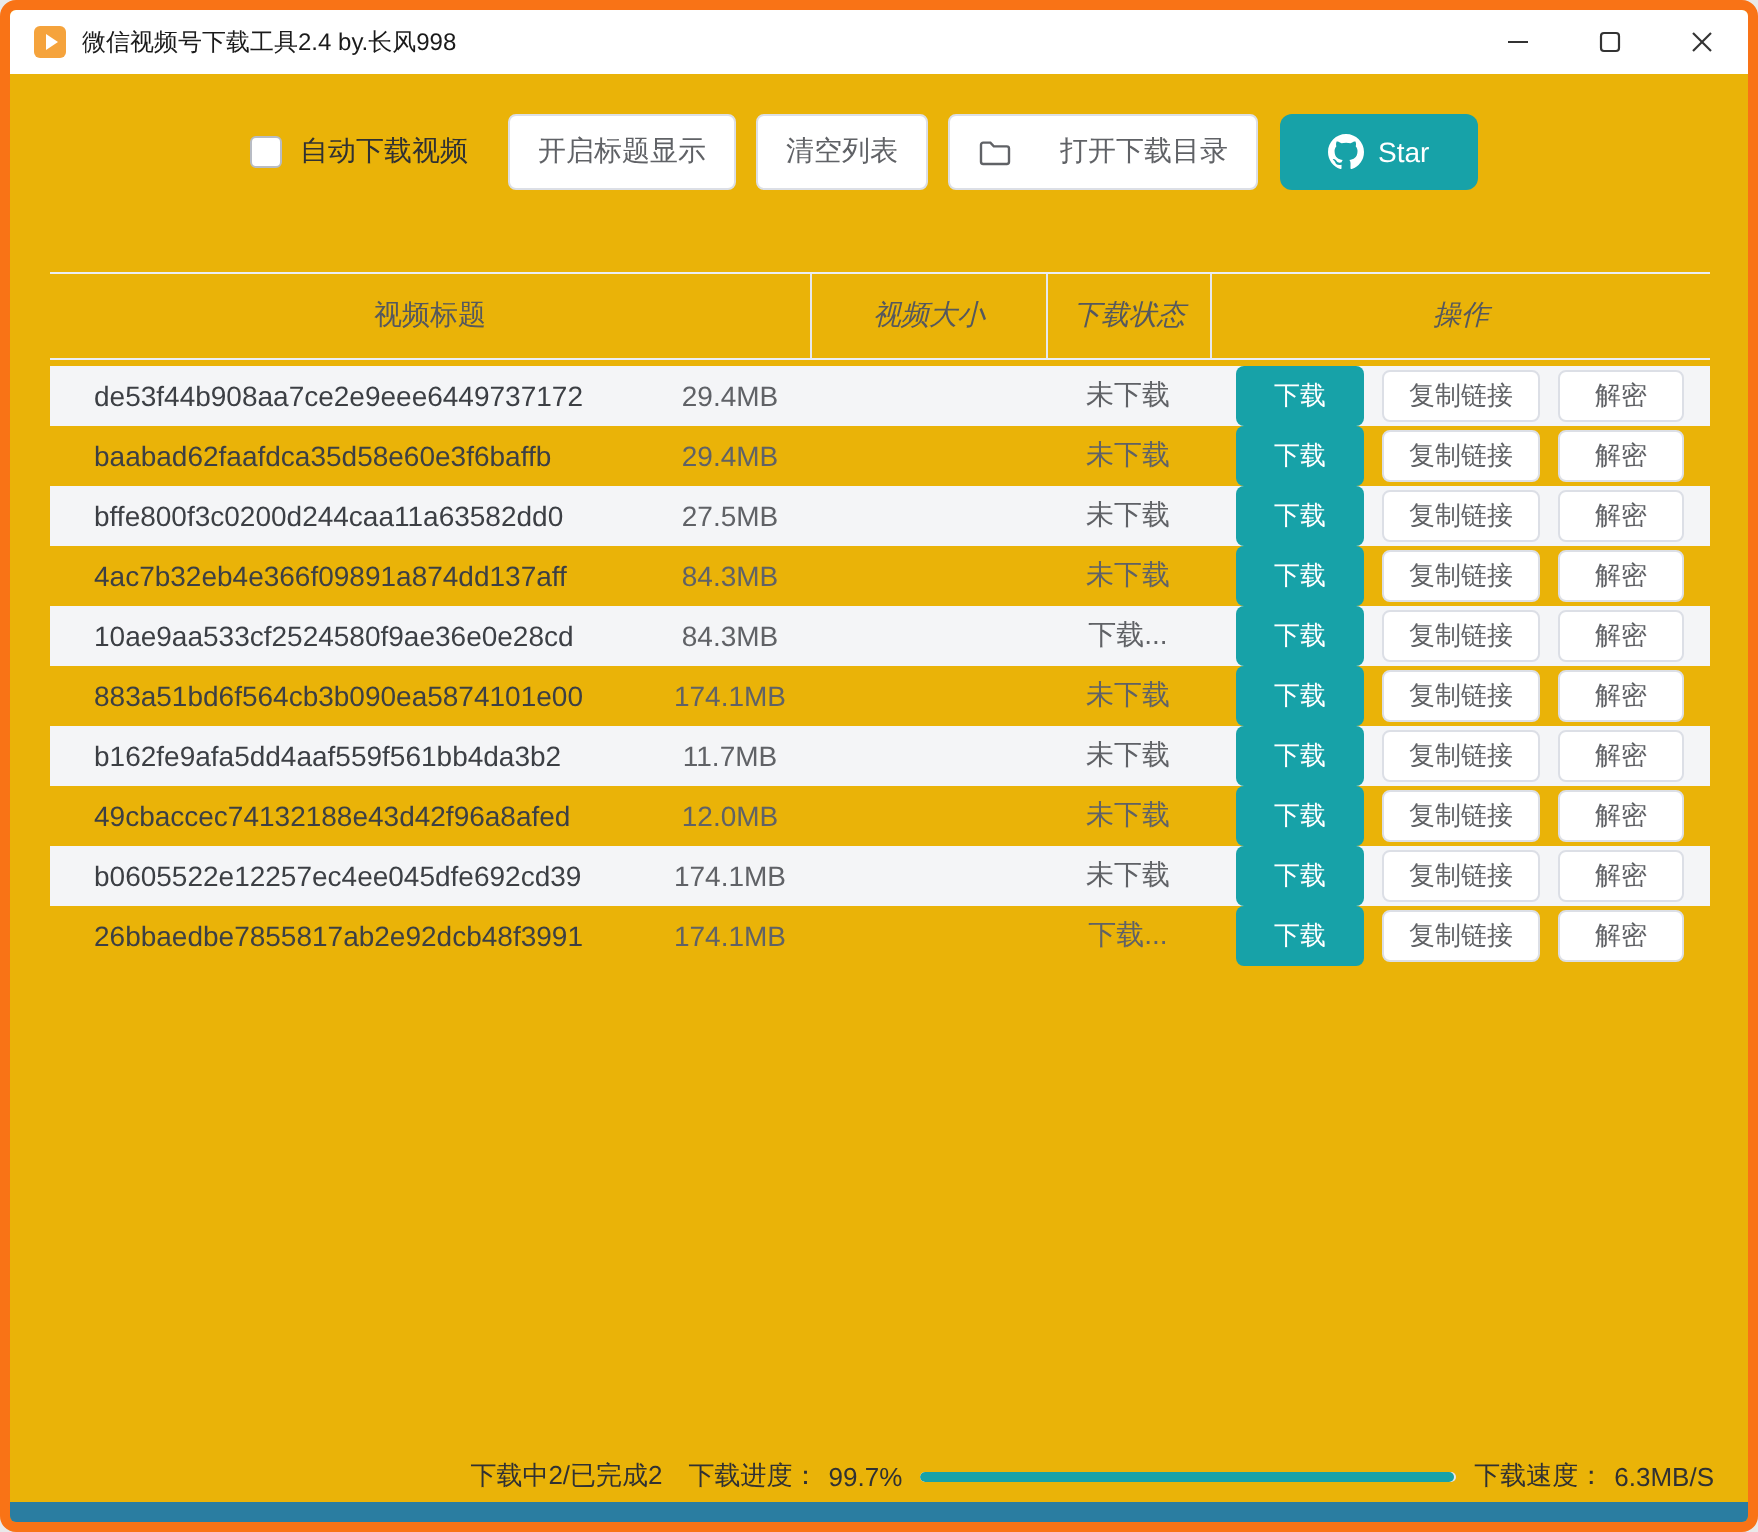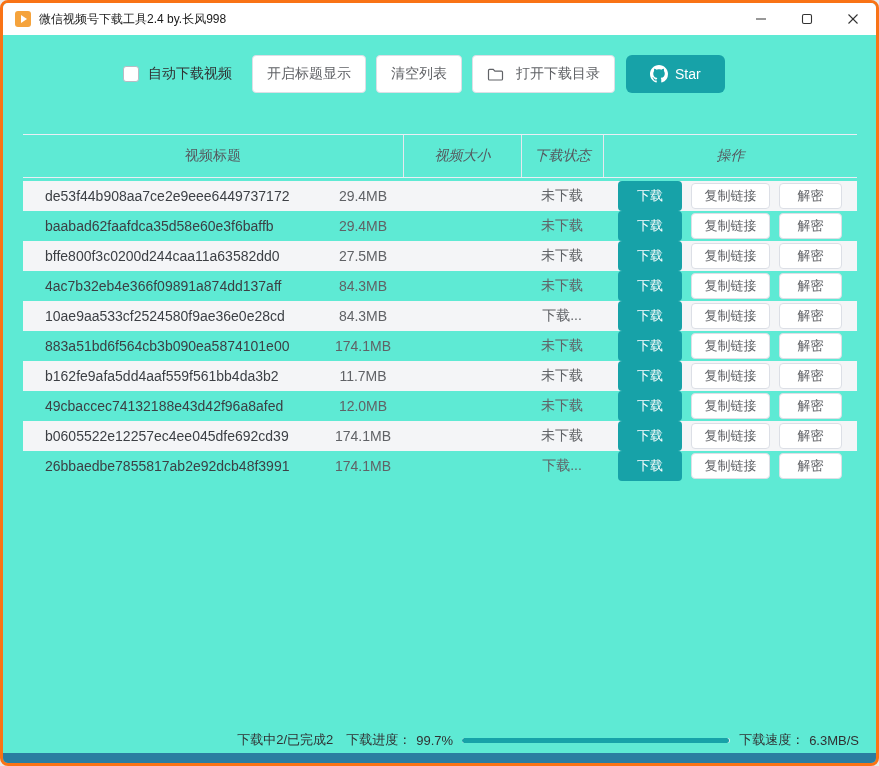--- a/index.html
+++ b/index.html
@@ -6,22 +6,22 @@
     --primary:#17a2a8;
     --bottom-bar:#2a7da1;
     --border:#dcdfe6;
     --table-border:#ebeef5;
     --text:#606266;
   }
   *{box-sizing:border-box;}
   html,body{margin:0;padding:0;background:#e9e9e9;}
   body{font-family:"Liberation Sans","DejaVu Sans",sans-serif;}
   .window{
-    position:relative;width:879px;height:766px;background:#5eead4;
-    border-radius:8px;overflow:hidden;border:3px solid #f97316;
+    position:relative;width:879px;height:766px;background:#eab308;
+    border-radius:8px;overflow:hidden;border:5px solid #f97316;
   }
   
   .titlebar{height:32px;display:flex;align-items:center;padding-left:12px;background:#fff;}
   .app-icon{width:16px;height:16px;border-radius:3px;background:#f5a33c;flex:0 0 auto;
     display:flex;align-items:center;justify-content:center;}
   .app-logo-shape{width:0;height:0;border-left:6px solid #fff;border-top:4px solid transparent;border-bottom:4px solid transparent;margin-left:2px;}
   .title-text{font-size:12px;color:#1a1a1a;margin-left:8px;white-space:nowrap;}
   .win-controls{margin-left:auto;display:flex;height:32px;}
   .win-btn{width:46px;height:32px;display:flex;align-items:center;justify-content:center;cursor:pointer;}
   
@@ -30,21 +30,21 @@
     align-items:center;justify-content:center;white-space:nowrap;}
   .btn.primary{background:var(--primary);color:#fff;}
   .btn.plain{background:#fff;color:var(--text);border:1px solid var(--border);}
   .toolbar .btn{height:38px;font-size:14px;}
   .btn.monitor{width:151px;box-shadow:0 2px 6px rgba(23,162,168,.35);}
   .checkbox-group{display:flex;align-items:center;margin-left:100px;cursor:pointer;}
   .checkbox{width:16px;height:16px;border:1px solid #b8bcc4;border-radius:3px;background:#fff;flex:0 0 auto;}
   .checkbox-label{font-size:14px;color:#303133;margin-left:9px;}
   .btn.title-display{margin-left:20px;padding:0 14px;}
   .btn.clear-list{margin-left:10px;padding:0 14px;}
-  .btn.open-dir{margin-left:10px;padding:0 14px;gap:12px;}
+  .btn.open-dir{margin-left:10px;padding:0 14px;gap:24px;}
   .btn.star{margin-left:11px;padding:0 24px;gap:7px;border-radius:6px;font-size:14px;}
   
   .table{margin:41px 19px 0 20px;}
   .thead{display:grid;grid-template-columns:380px 118px 82px 1fr;height:44px;
     border-top:1px solid var(--table-border);border-bottom:1px solid var(--table-border);}
   .hcell{display:flex;align-items:center;justify-content:center;font-size:14px;color:#55585e;}
   .hcell + .hcell{border-left:1px solid #e6e8ee;font-style:italic;}
   .tbody{margin-top:3px;}
   .trow{display:grid;grid-template-columns:280px 120px 98px 82px 1fr;height:30px;align-items:center;}
   .trow:nth-child(odd){background:#f4f5f7;}

